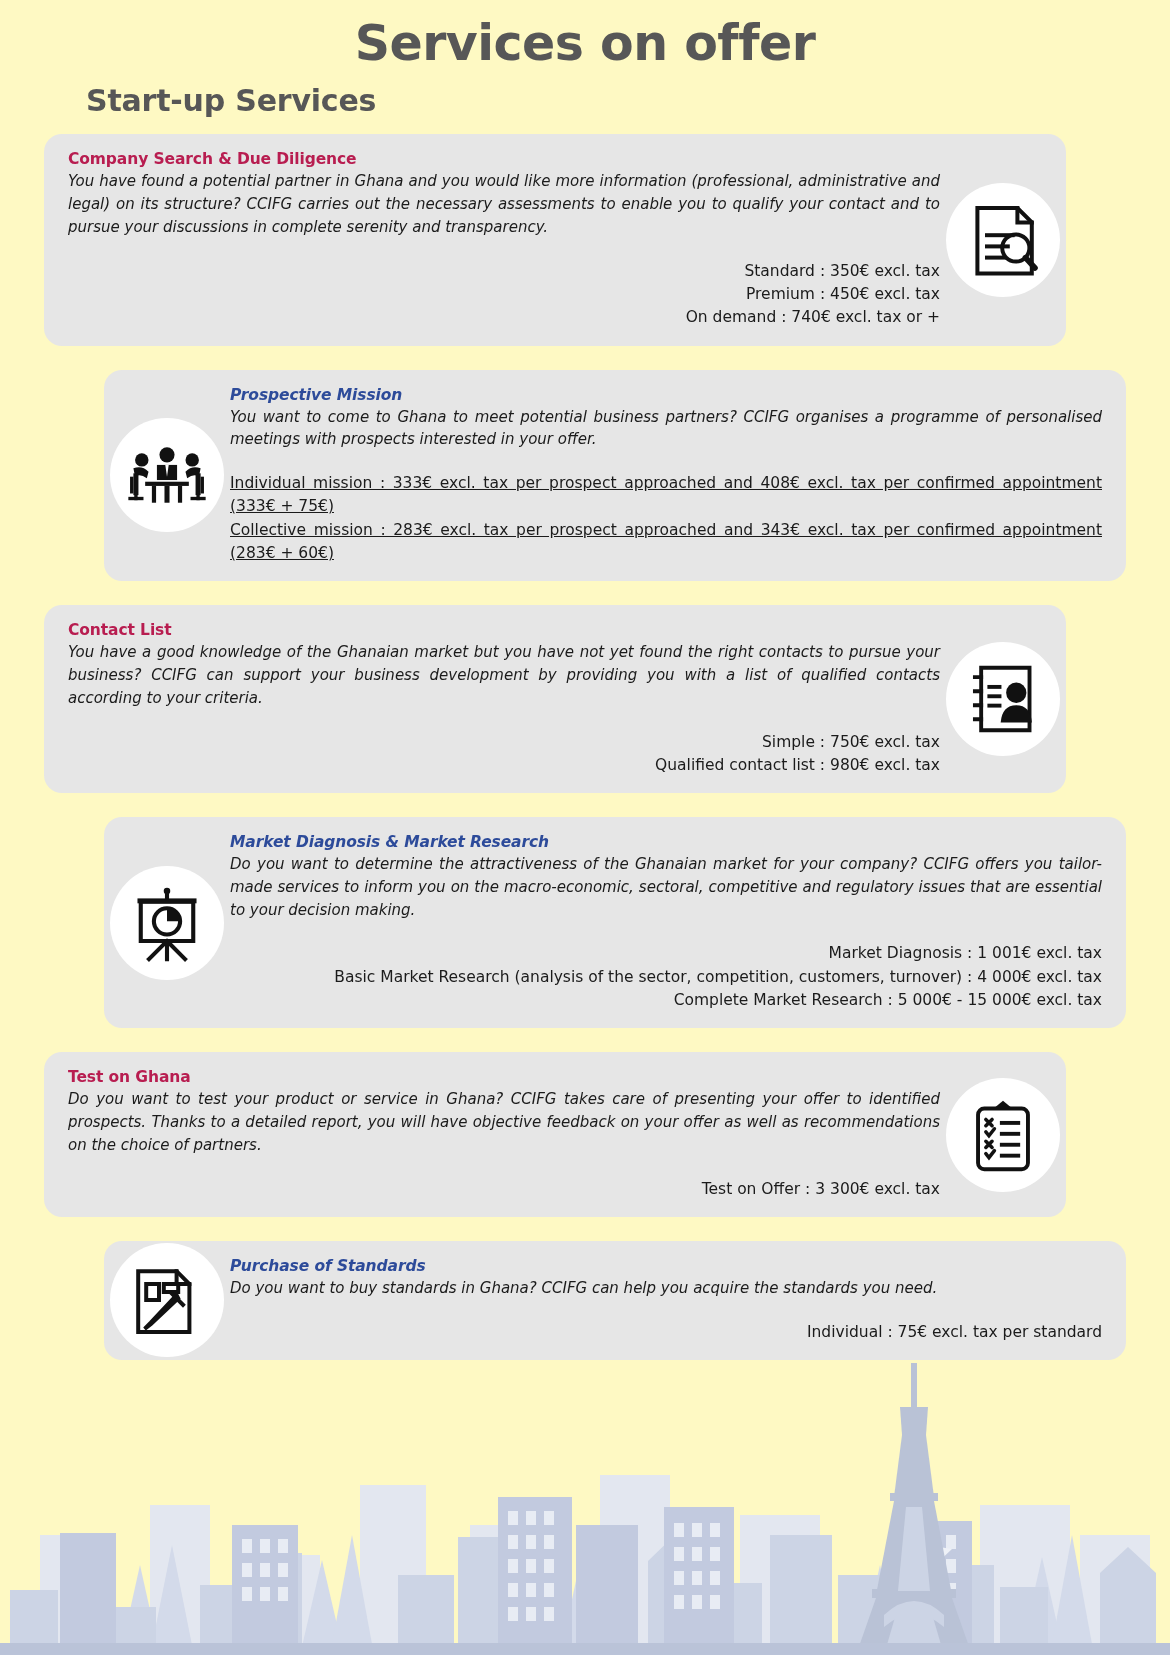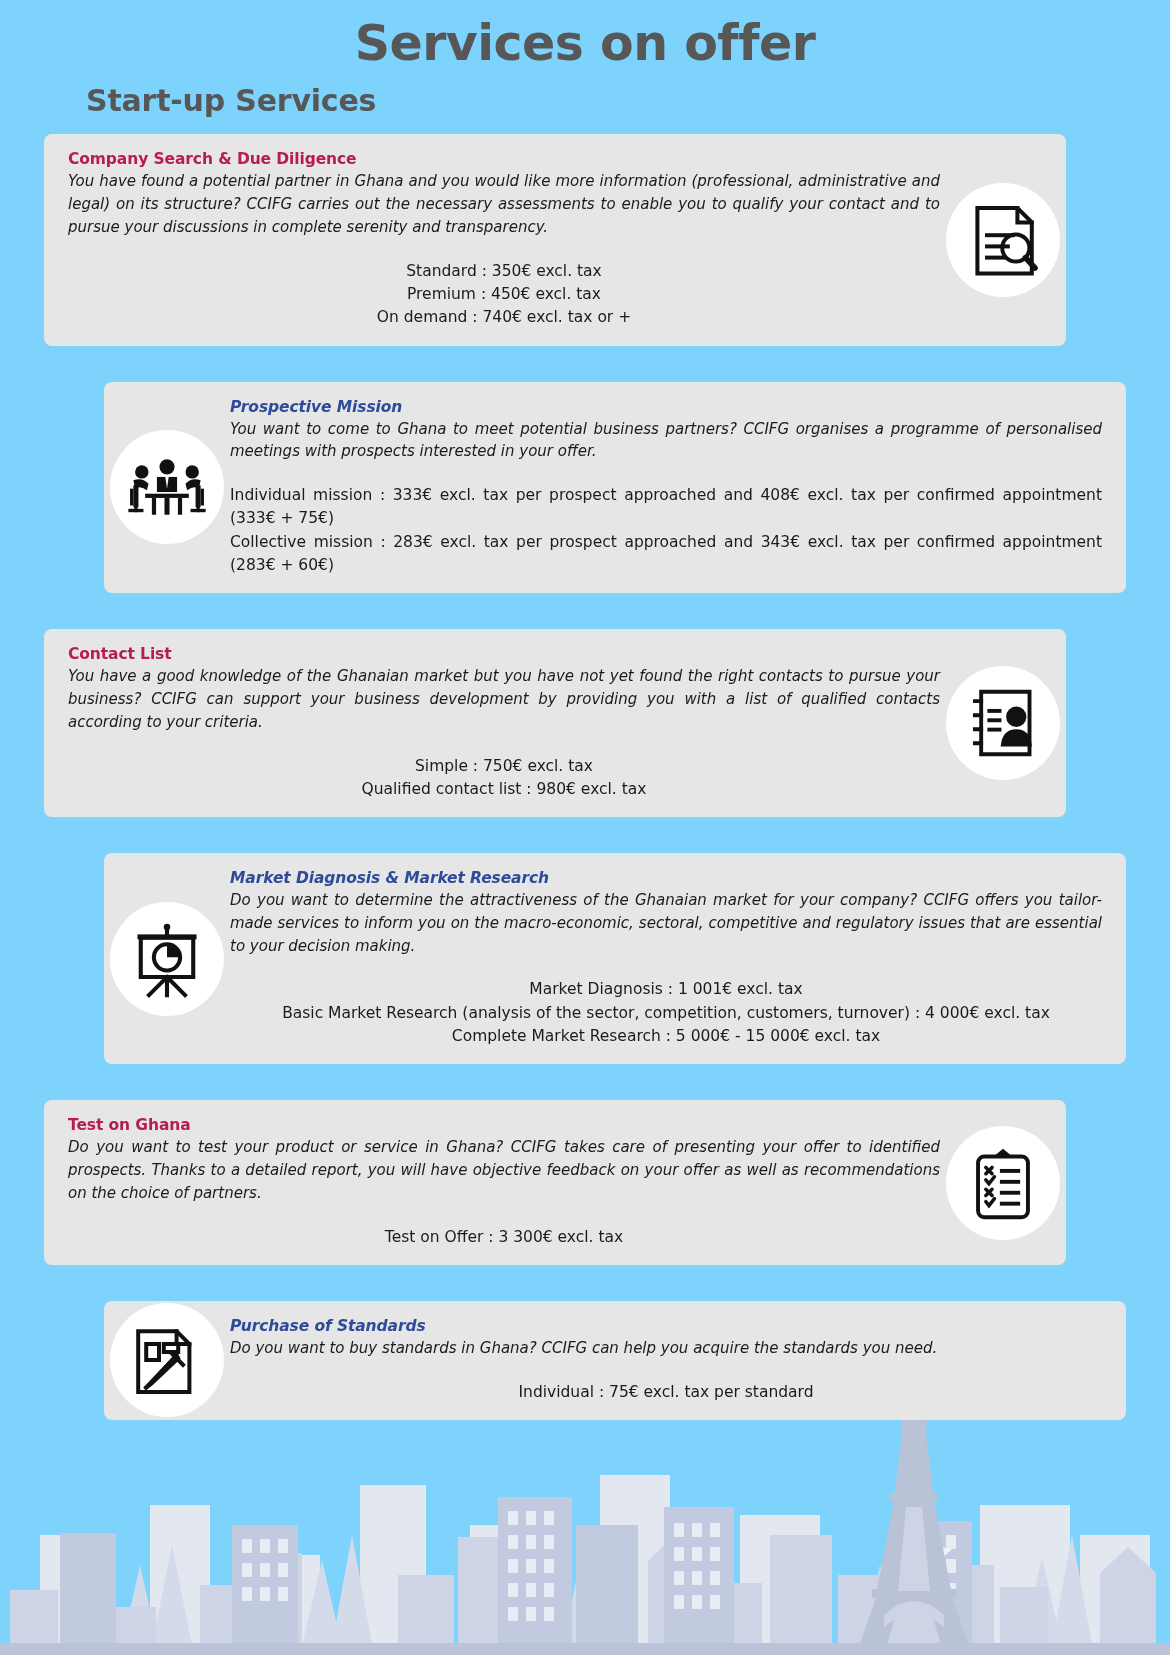--- a/index.html
+++ b/index.html
@@ -9,21 +9,21 @@
     height: 1655px;
     background: #ffffff;
     font-family: "DejaVu Sans", "Liberation Sans", sans-serif;
     overflow: hidden;
   }
 
   #page {
     position: relative;
     width: 1170px;
     height: 1655px;
-    background: #7dd3fc;
+    background: #fef9c3;
     overflow: hidden;
   }
 
   
   #page-title {
     text-align: center;
     font-size: 49px;
     font-weight: bold;
     color: #575757;
     letter-spacing: -0.5px;
@@ -42,22 +42,22 @@
   
   .cards {
     position: relative;
     z-index: 3;
     margin-top: 16px;
   }
 
   .card {
     position: relative;
     background: #e6e6e6;
-    border-radius: 8px;
-    margin-bottom: 36px;
+    border-radius: 18px;
+    margin-bottom: 24px;
     display: flex;
     align-items: center;
   }
 
   .card.icon-right {
     margin-left: 44px;
     margin-right: 104px;
     padding: 16px 126px 16px 24px;
     flex-direction: row;
   }
@@ -89,24 +89,25 @@
     text-justify: inter-word;
   }
   .card-desc.nojust { text-align: left; }
 
   .price-list {
     margin-top: 21px;
     font-size: 15.5px;
     line-height: 1.50;
     color: #1b1b1b;
   }
-  .price-list .price-line { text-align: center; }
+  .price-list .price-line { text-align: right; }
   .price-list.justify .price-line {
     text-align: justify;
     text-justify: inter-word;
+    text-decoration: underline;
   }
 
   
   .icon-badge {
     position: absolute;
     width: 114px;
     height: 114px;
     background: #ffffff;
     border-radius: 50%;
     display: flex;

